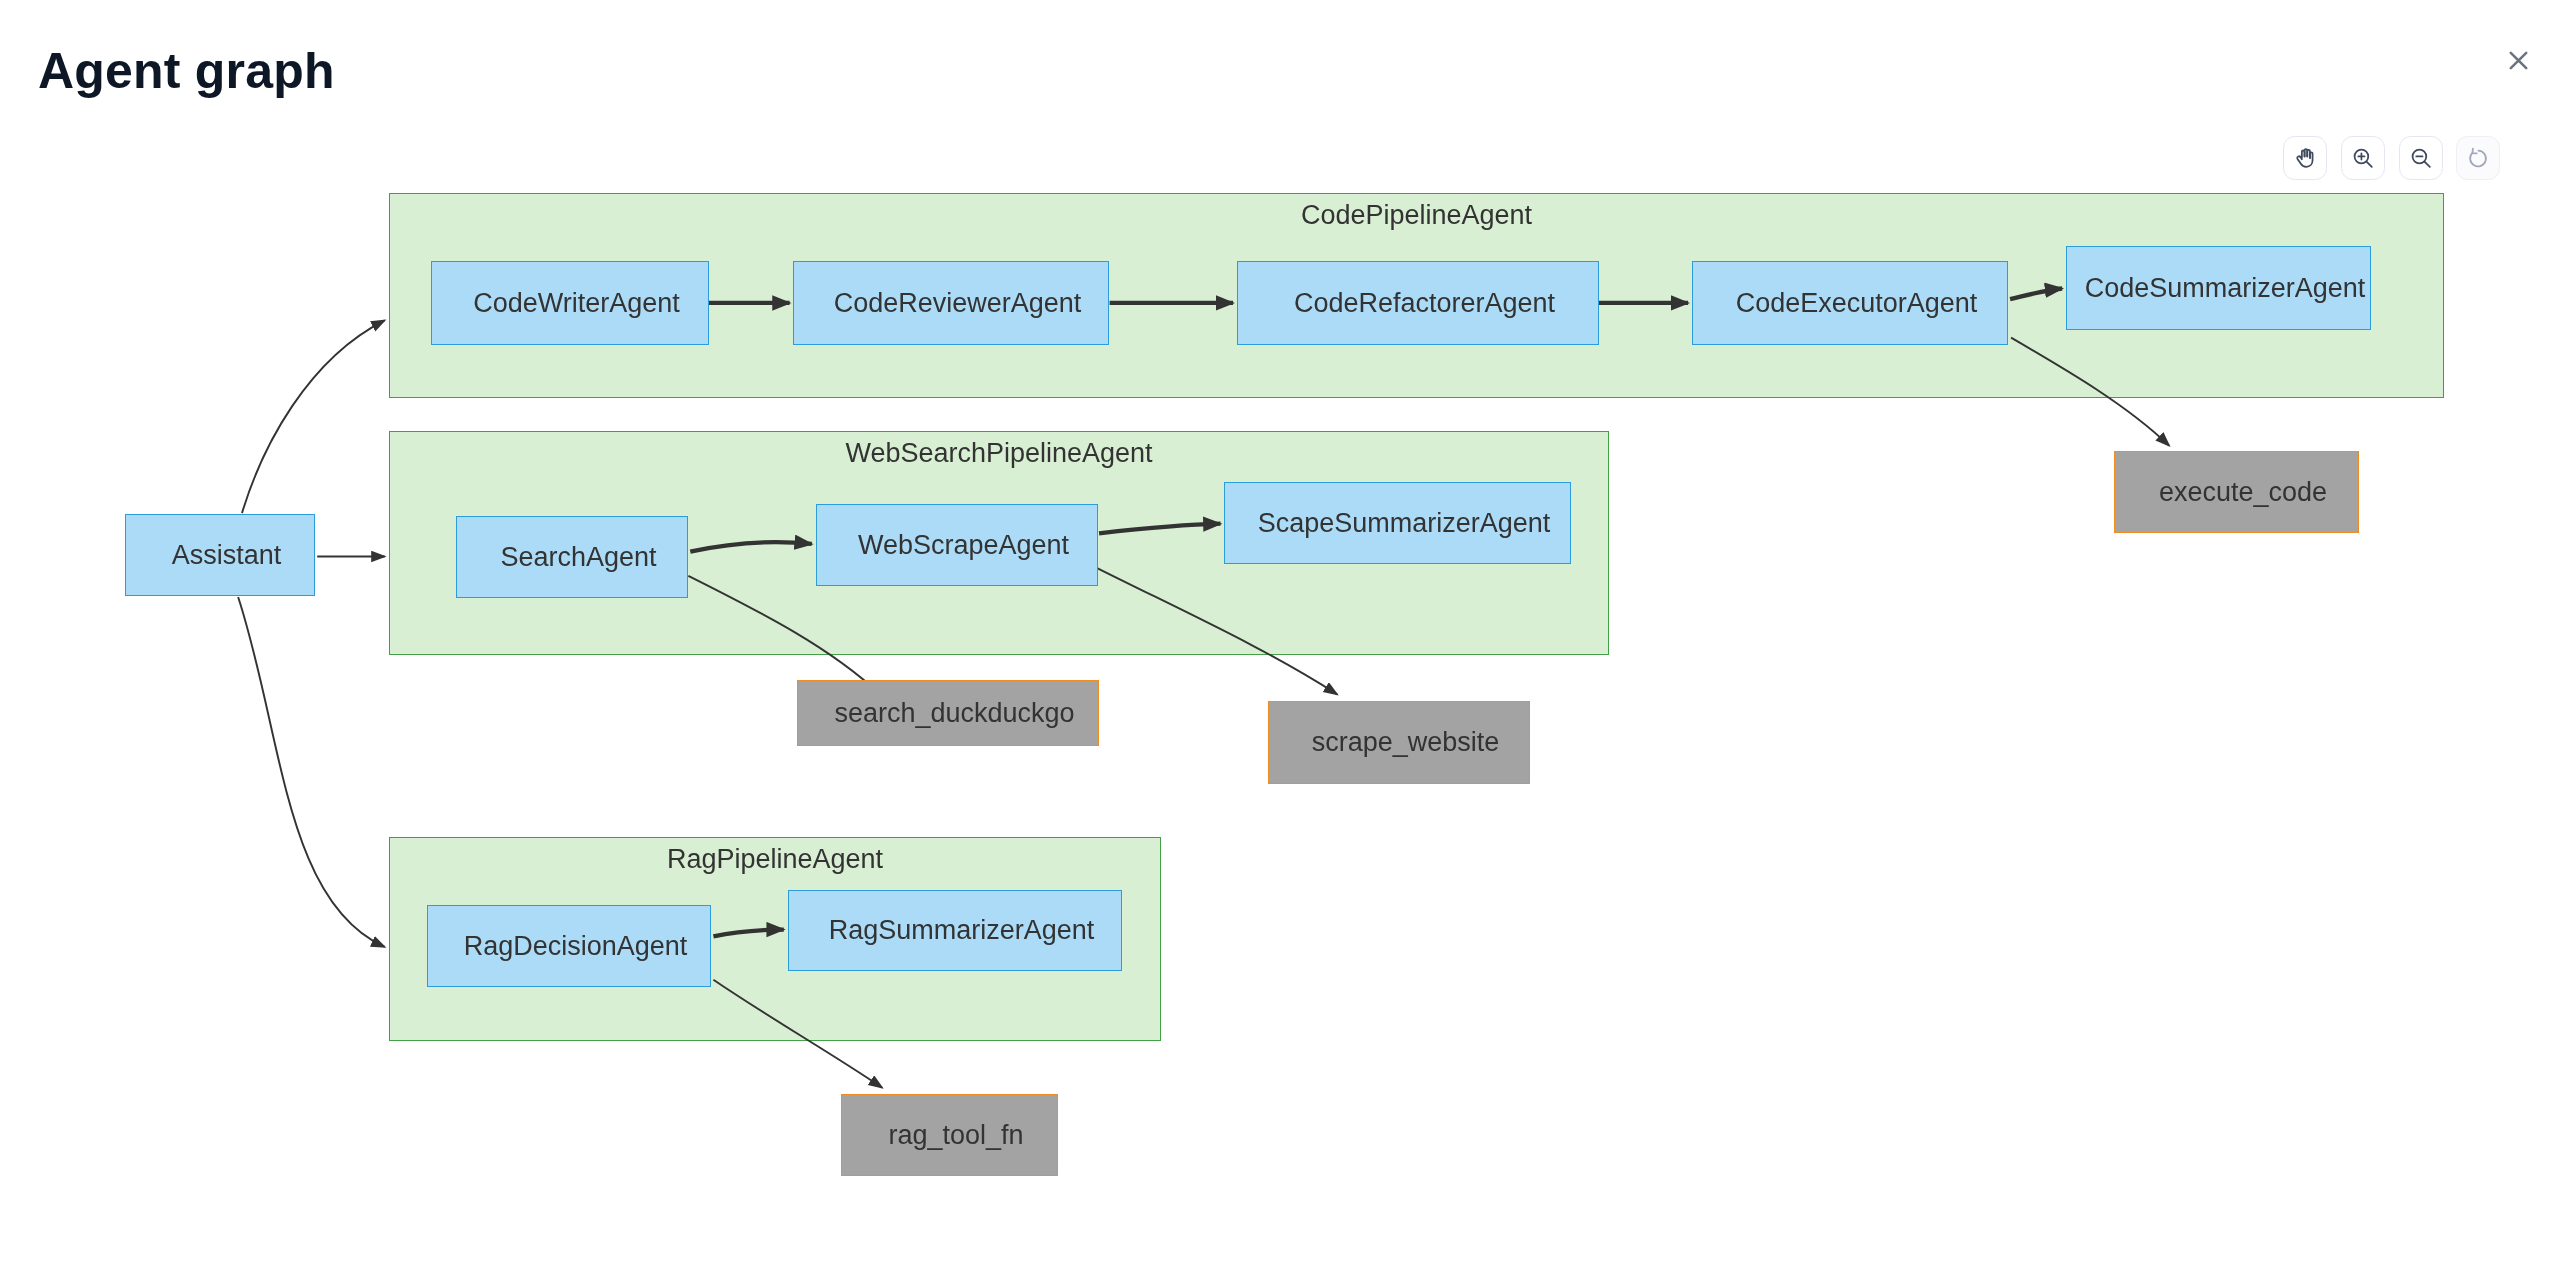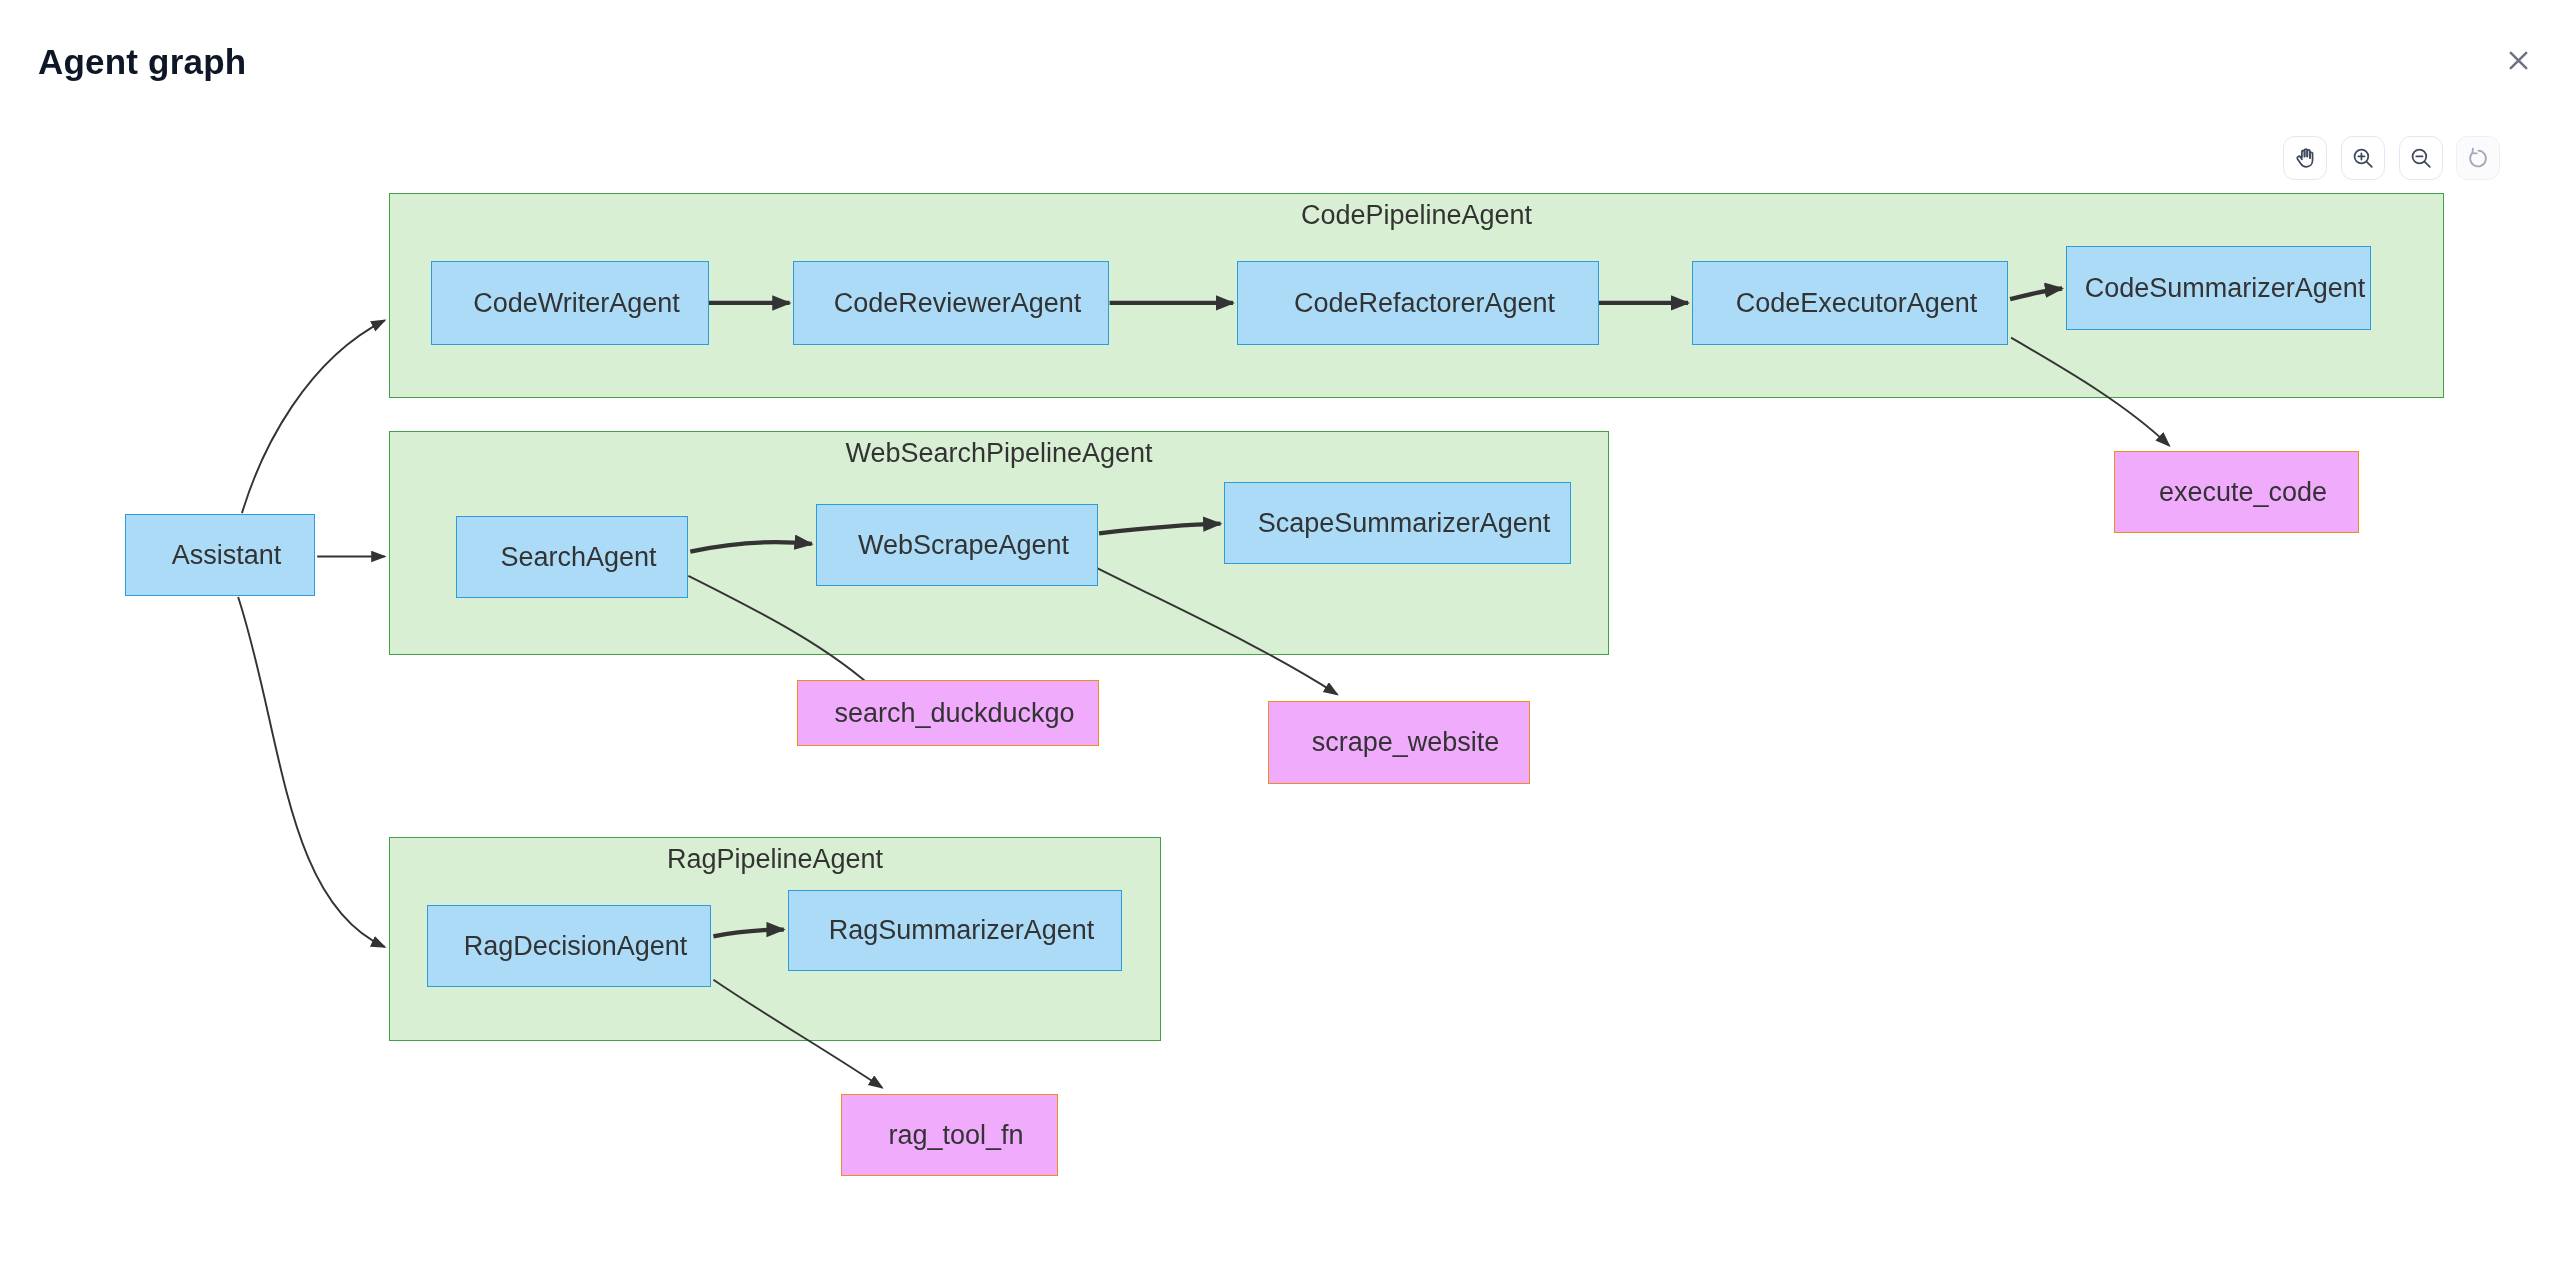--- a/index.html
+++ b/index.html
@@ -1,37 +1,37 @@
 <!DOCTYPE html>
 <html><head>
 <meta charset="utf-8">
 <style>
   html,body{margin:0;padding:0;background:#ffffff;}
   .stage{position:relative;width:2576px;height:1273px;background:#fff;
          font-family:"Liberation Sans", sans-serif;overflow:hidden;}
-  .page-title{position:absolute;left:38px;top:42px;font-size:35px;font-weight:700;
+  .page-title{position:absolute;left:38px;top:42px;font-size:50px;font-weight:700;
               color:#0d1726;letter-spacing:0.2px;}
   .close-btn{position:absolute;left:2497px;top:39px;width:42px;height:42px;
              display:flex;align-items:center;justify-content:center;cursor:pointer;
              background:transparent;border:none;}
   
   .toolbar-btn{position:absolute;top:136px;width:44px;height:44px;border-radius:11.6px;
                background:#ffffff;border:1.4px solid #e4e7f2;display:flex;
                align-items:center;justify-content:center;cursor:pointer;box-sizing:border-box;}
   .toolbar-btn.disabled{background:#fbfbfd;border-color:#edeff6;}
   
   .canvas{position:absolute;left:0;top:0;width:2576px;height:1273px;}
   .group-box{position:absolute;background:#d9efd3;border:1.9px solid #43a047;box-sizing:border-box;z-index:1;}
   .group-label{position:absolute;top:5.8px;left:0;width:100%;text-align:center;
                font-size:27px;color:#333333;}
   .edges-layer{position:absolute;left:0;top:0;z-index:2;}
   .node{position:absolute;display:flex;align-items:center;justify-content:center;
         box-sizing:border-box;z-index:3;font-size:27px;color:#333333;text-align:center;padding-left:13px;}
   .node.agent{background:#abdbf7;border:1.9px solid #2d9cdb;}
-  .node.tool{background:#f0abfc;border:1.9px solid #ee8d24;}
+  .node.tool{background:#a3a3a3;border:1.9px solid #ee8d24;}
 </style>
 </head>
 <body>
 
 <div class="stage">
 
   <div class="page-title">Agent graph</div>
 
   <button class="close-btn">
     <svg width="29" height="29" viewBox="0 0 30 30">

